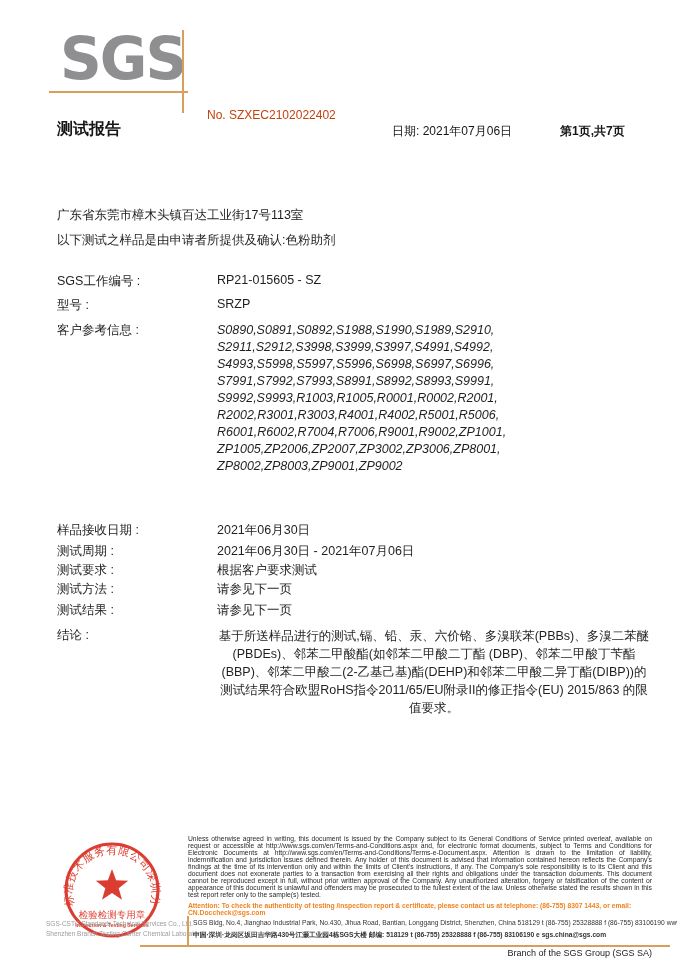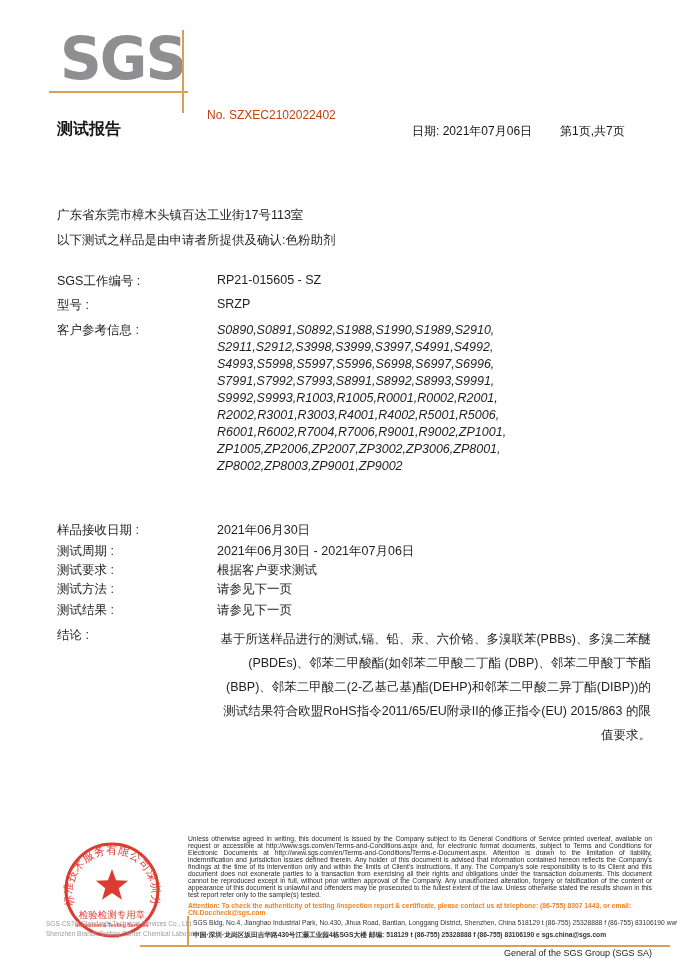--- a/index.html
+++ b/index.html
@@ -10,32 +10,32 @@
   
   .logo-text{
     position:absolute;left:60px;top:30px;font-size:58px;font-weight:bold;
     color:#8f8f91;letter-spacing:-2px;font-family:"DejaVu Sans",sans-serif;line-height:1;
   }
   .logo-hline{position:absolute;left:49px;top:91px;width:139px;height:2px;background:#d99f58;}
   .logo-vline{position:absolute;left:182px;top:30px;width:2px;height:83px;background:#d99f58;}
   
   .report-title{position:absolute;left:57px;top:119px;font-size:16px;font-weight:bold;color:#161616;}
   .report-no{position:absolute;left:207px;top:108px;font-size:12px;color:#c2410c;}
-  .report-date{position:absolute;left:412px;top:123px;font-size:12px;color:#161616;}
-  .report-page{position:absolute;left:560px;top:123px;font-size:12px;color:#161616;}
+  .report-date{position:absolute;left:392px;top:123px;font-size:12px;color:#161616;}
+  .report-page{position:absolute;left:560px;top:123px;font-size:12px;color:#161616;font-weight:bold;}
   
   .client-company{position:absolute;left:57px;top:162px;font-size:12.5px;}
   .client-address{position:absolute;left:57px;top:187px;font-size:12.5px;margin-top:20px;}
   .sample-statement{position:absolute;left:57px;top:232px;font-size:12.5px;}
   
   .row{position:absolute;left:57px;width:600px;font-size:12.5px;}
   .row .lbl{position:absolute;left:0;top:0;white-space:nowrap;}
   .row .val{position:absolute;left:160px;top:0;width:434px;}
   .prelines{white-space:pre-line;line-height:17px;font-style:italic;}
-  .conclusion-text{line-height:24px;text-align:right;}
+  .conclusion-text{line-height:18px;text-align:center;}
   
   .stamp{position:absolute;left:62px;top:840px;width:100px;height:100px;opacity:.95;}
   .footer-co{position:absolute;left:46px;top:919px;font-size:6.5px;color:#9b9b9b;line-height:10px;white-space:nowrap;}
   .disclaimer{
     position:absolute;left:188px;top:836px;width:464px;font-size:6.75px;line-height:6.95px;
     text-align:justify;color:#2a2a2a;
   }
   .attention{
     position:absolute;left:188px;top:902px;width:472px;font-size:6.75px;line-height:7.2px;
     font-weight:bold;color:#f0821e;
@@ -125,15 +125,15 @@
     <div>Shenzhen Branch Testing Center Chemical Laboratory</div>
   </div>
 
   <div class="disclaimer">Unless otherwise agreed in writing, this document is issued by the Company subject to its General Conditions of Service printed overleaf, available on request or accessible at http://www.sgs.com/en/Terms-and-Conditions.aspx and, for electronic format documents, subject to Terms and Conditions for Electronic Documents at http://www.sgs.com/en/Terms-and-Conditions/Terms-e-Document.aspx. Attention is drawn to the limitation of liability, indemnification and jurisdiction issues defined therein. Any holder of this document is advised that information contained hereon reflects the Company's findings at the time of its intervention only and within the limits of Client's instructions, if any. The Company's sole responsibility is to its Client and this document does not exonerate parties to a transaction from exercising all their rights and obligations under the transaction documents. This document cannot be reproduced except in full, without prior written approval of the Company. Any unauthorized alteration, forgery or falsification of the content or appearance of this document is unlawful and offenders may be prosecuted to the fullest extent of the law. Unless otherwise stated the results shown in this test report refer only to the sample(s) tested.</div>
   <div class="attention">Attention: To check the authenticity of testing /inspection report &amp; certificate, please contact us at telephone: (86-755) 8307 1443, or email: CN.Doccheck@sgs.com</div>
 
   <div class="addr-vline"></div>
   <div class="addr addr-en">SGS Bldg, No.4, Jianghao Industrial Park, No.430, Jihua Road, Bantian, Longgang District, Shenzhen, China 518129   t (86-755) 25328888   f (86-755) 83106190   www.sgsgroup.com.cn</div>
   <div class="addr addr-cn">中国·深圳·龙岗区坂田吉华路430号江灏工业园4栋SGS大楼   邮编: 518129   t (86-755) 25328888   f (86-755) 83106190   e sgs.china@sgs.com</div>
   <div class="footer-hline"></div>
-  <div class="member">General of the SGS Group (SGS SA)</div>
+  <div class="member">Branch of the SGS Group (SGS SA)</div>
 
 </div>
 
 </body></html>

